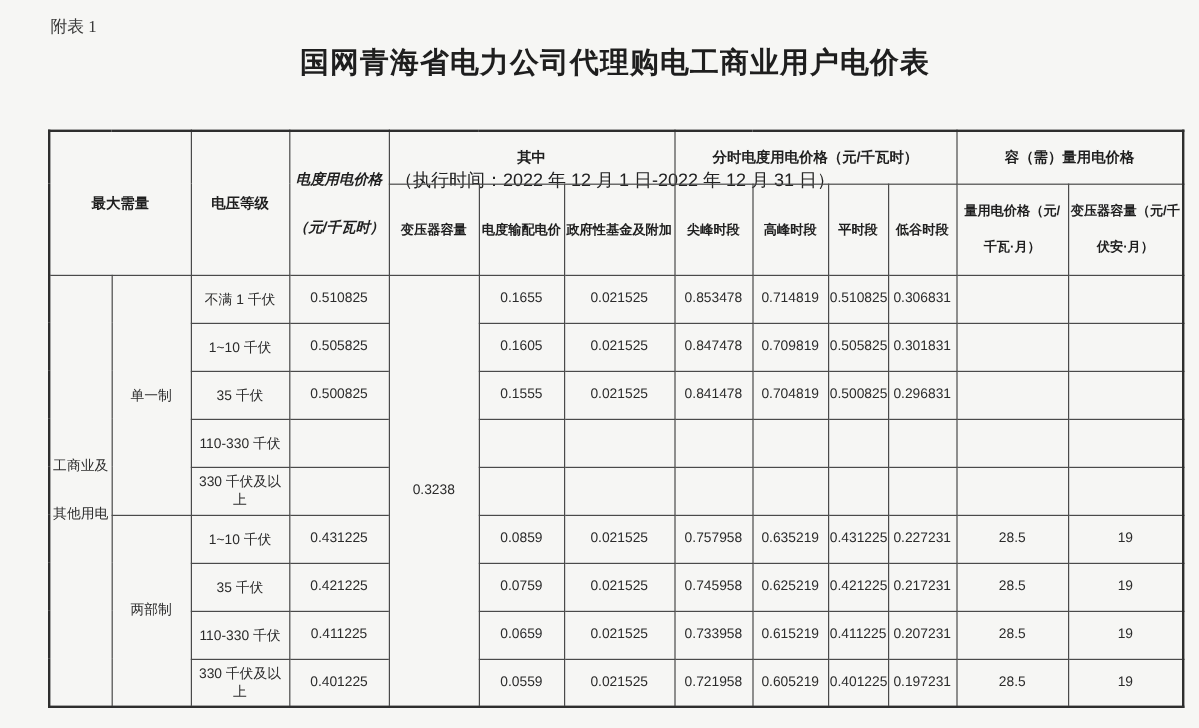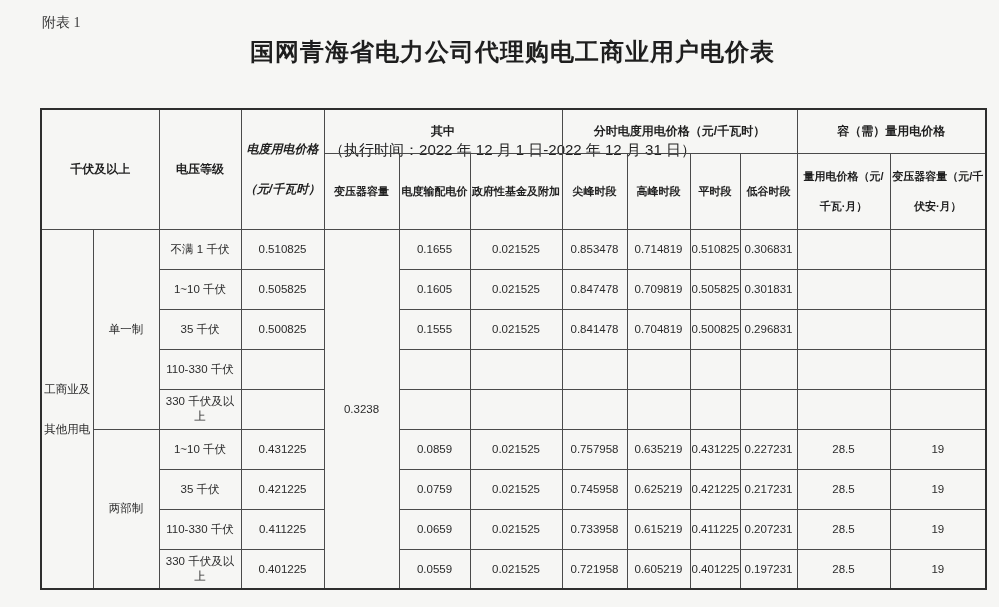--- a/index.html
+++ b/index.html
@@ -93,21 +93,21 @@
         <col style="width:65px">
       <col style="width:63px">
         <col style="width:50px">
         <col style="width:57px">
         <col style="width:93px">
       <col style="width:96px">
     </colgroup>
 
     <tbody>
         <tr class="hr1">
-      <td rowspan="2" colspan="2">千伏及以上</td>
+      <td rowspan="2" colspan="2">最大需量</td>
       <td rowspan="2">电压等级</td>
       <td rowspan="2" class="twoline"><span>电度用电价格</span><span>（元/千瓦时）</span></td>
       <td colspan="3">其中</td>
       <td colspan="4">分时电度用电价格（元/千瓦时）</td>
       <td colspan="2">容（需）量用电价格</td>
     </tr>
     <tr class="hr2">
       <td>变压器容量</td>
       <td>电度输配电价</td>
       <td>政府性基金及附加</td>

